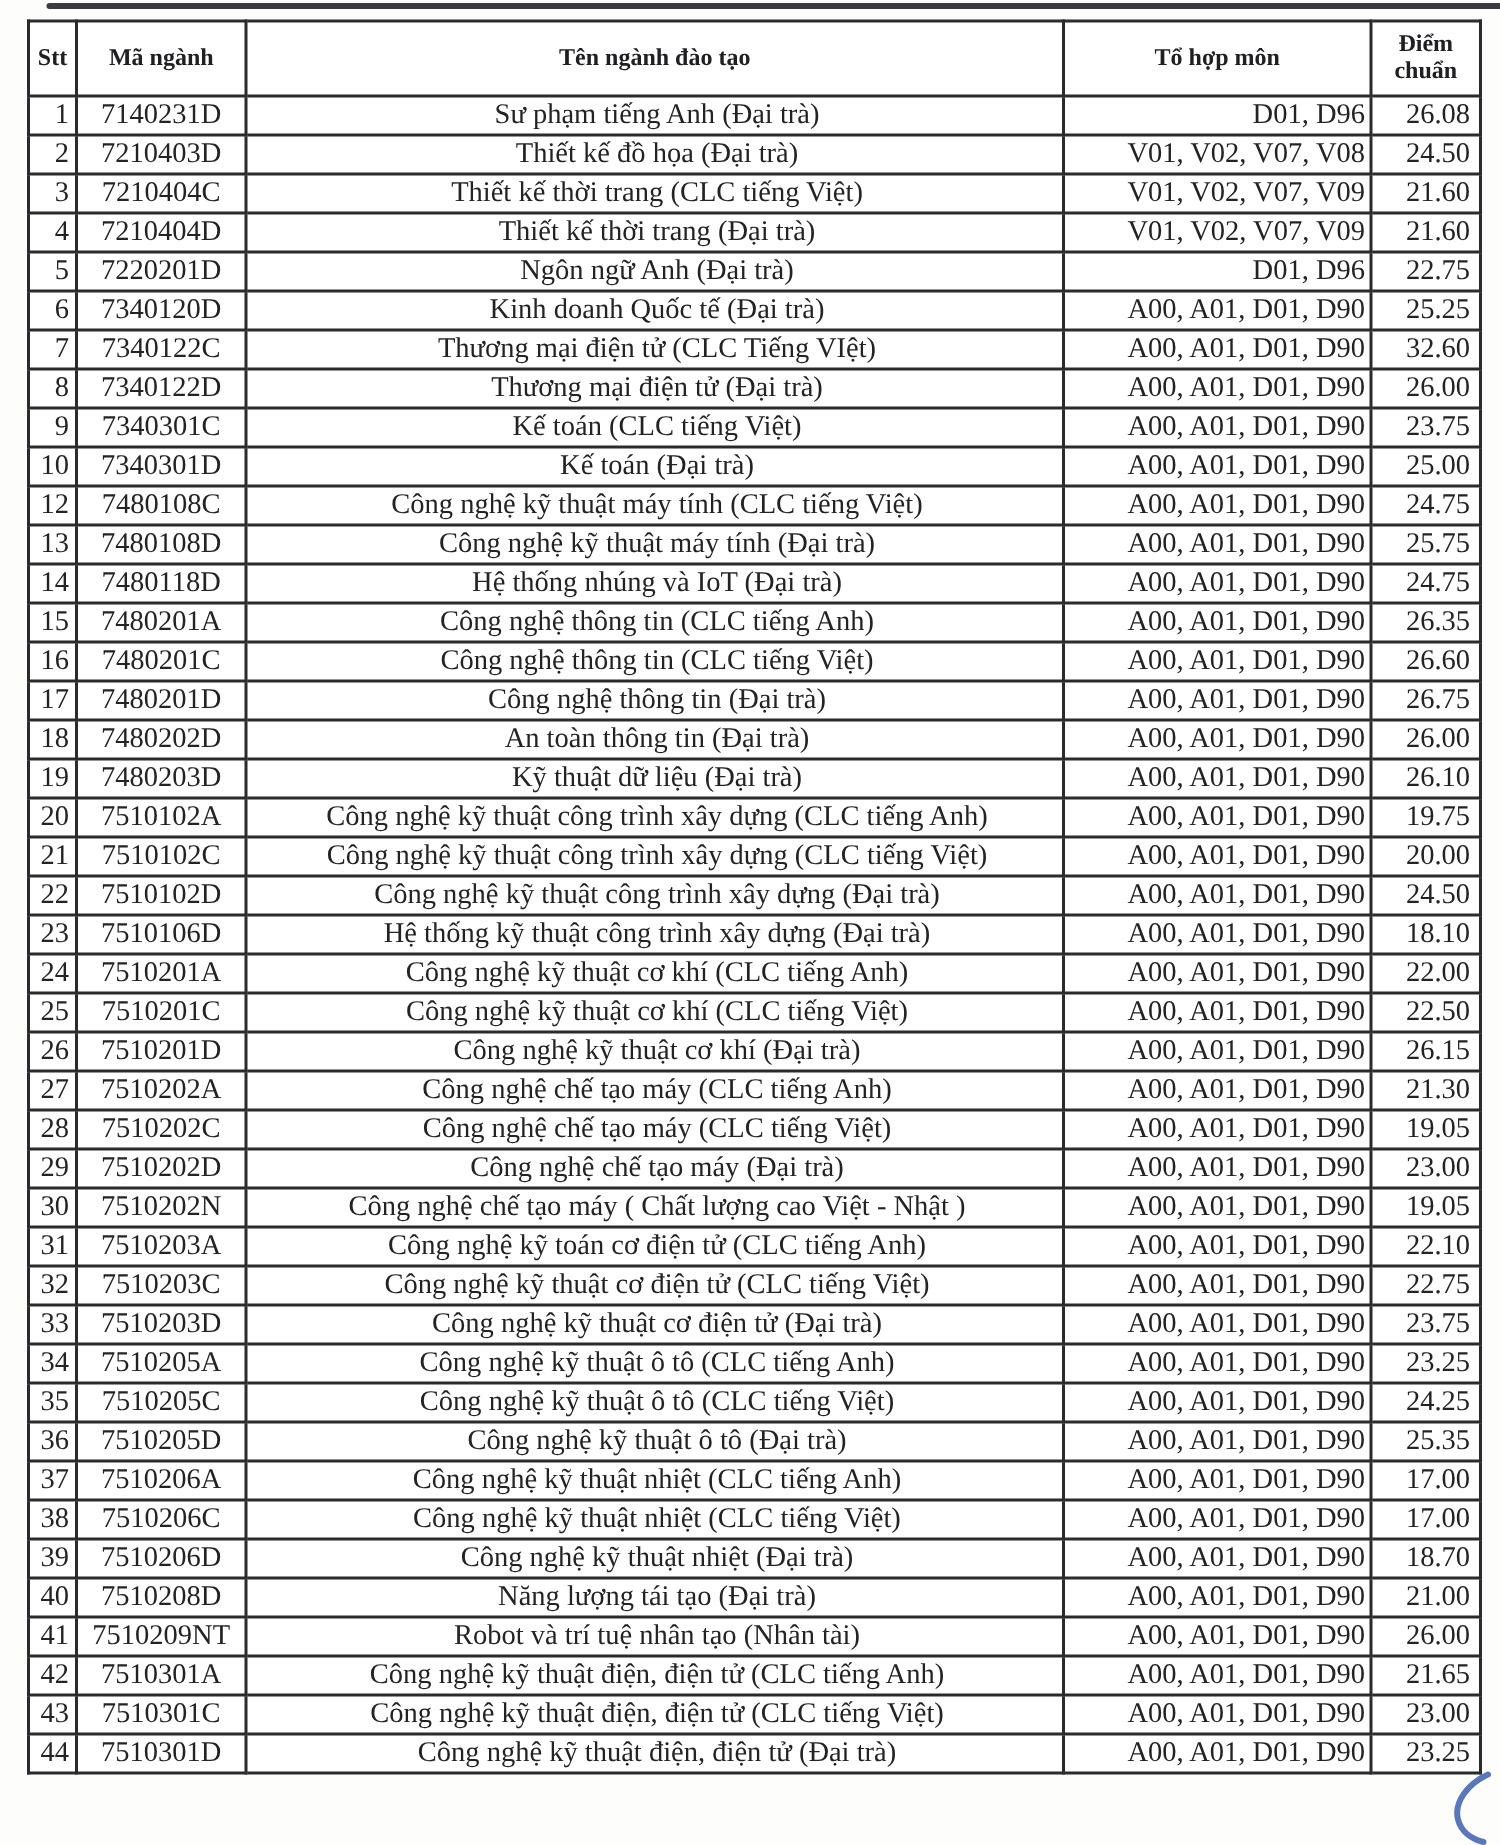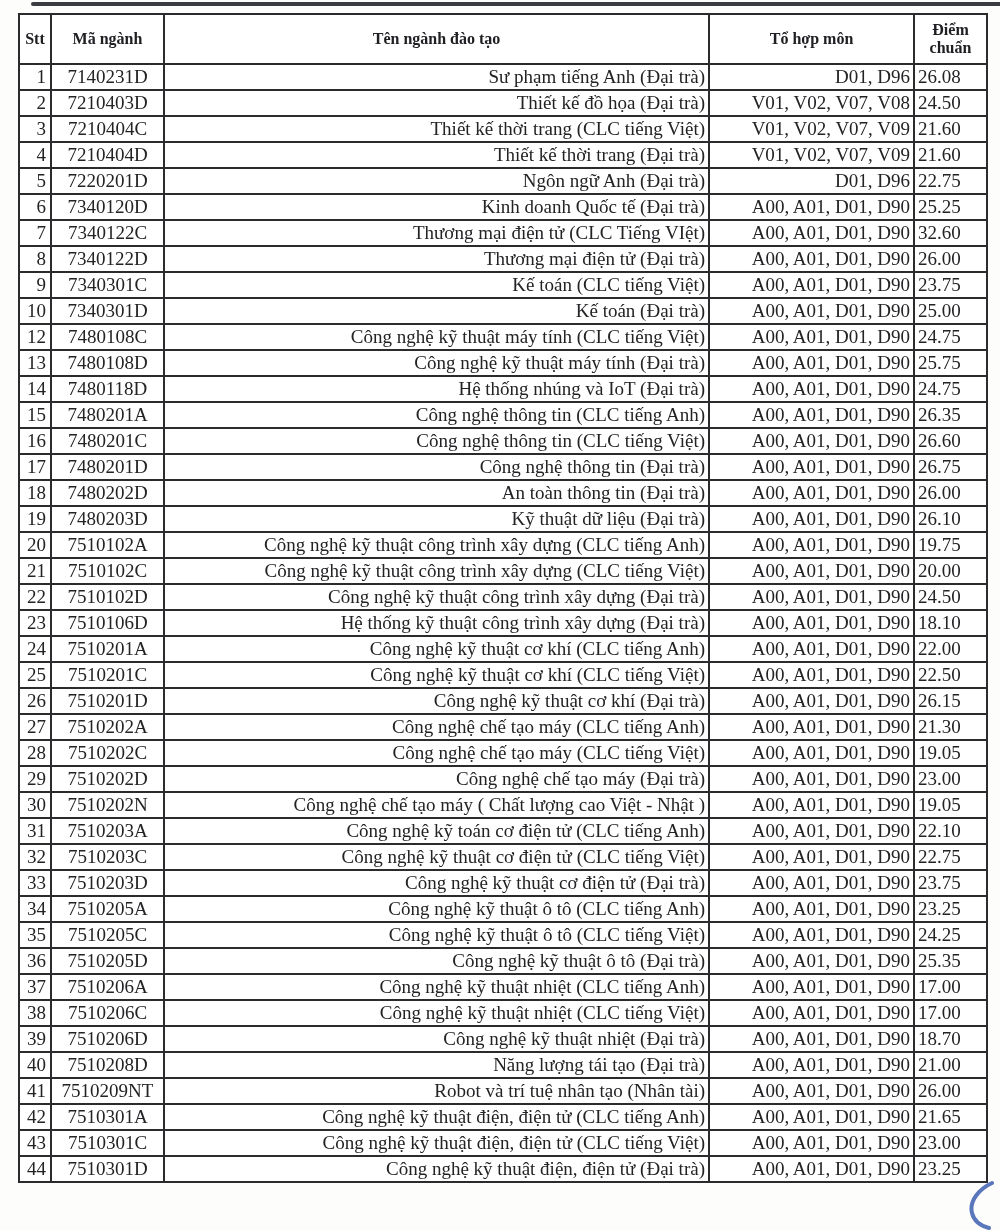--- a/index.html
+++ b/index.html
@@ -54,23 +54,23 @@
     height: 26px;
     box-sizing: border-box;
     padding: 0 3px;
     white-space: nowrap;
     overflow: hidden;
     vertical-align: middle;
     color: #232326;
   }
   td.col-stt   { text-align: right;  padding-right: 4px; }
   td.col-code  { text-align: center; }
-  td.col-name  { text-align: right;   padding-left: 6px; }
+  td.col-name  { text-align: center;   padding-left: 6px; }
   td.col-combo { text-align: right; }
-  td.col-score { text-align: left;  padding-right: 6px; }
+  td.col-score { text-align: right;  padding-right: 6px; }
   .signature-mark {
     position: absolute;
     left: 952px;
     top: 1180px;
   }
 </style>
 </head>
 <body>
 
 <div class="page">

